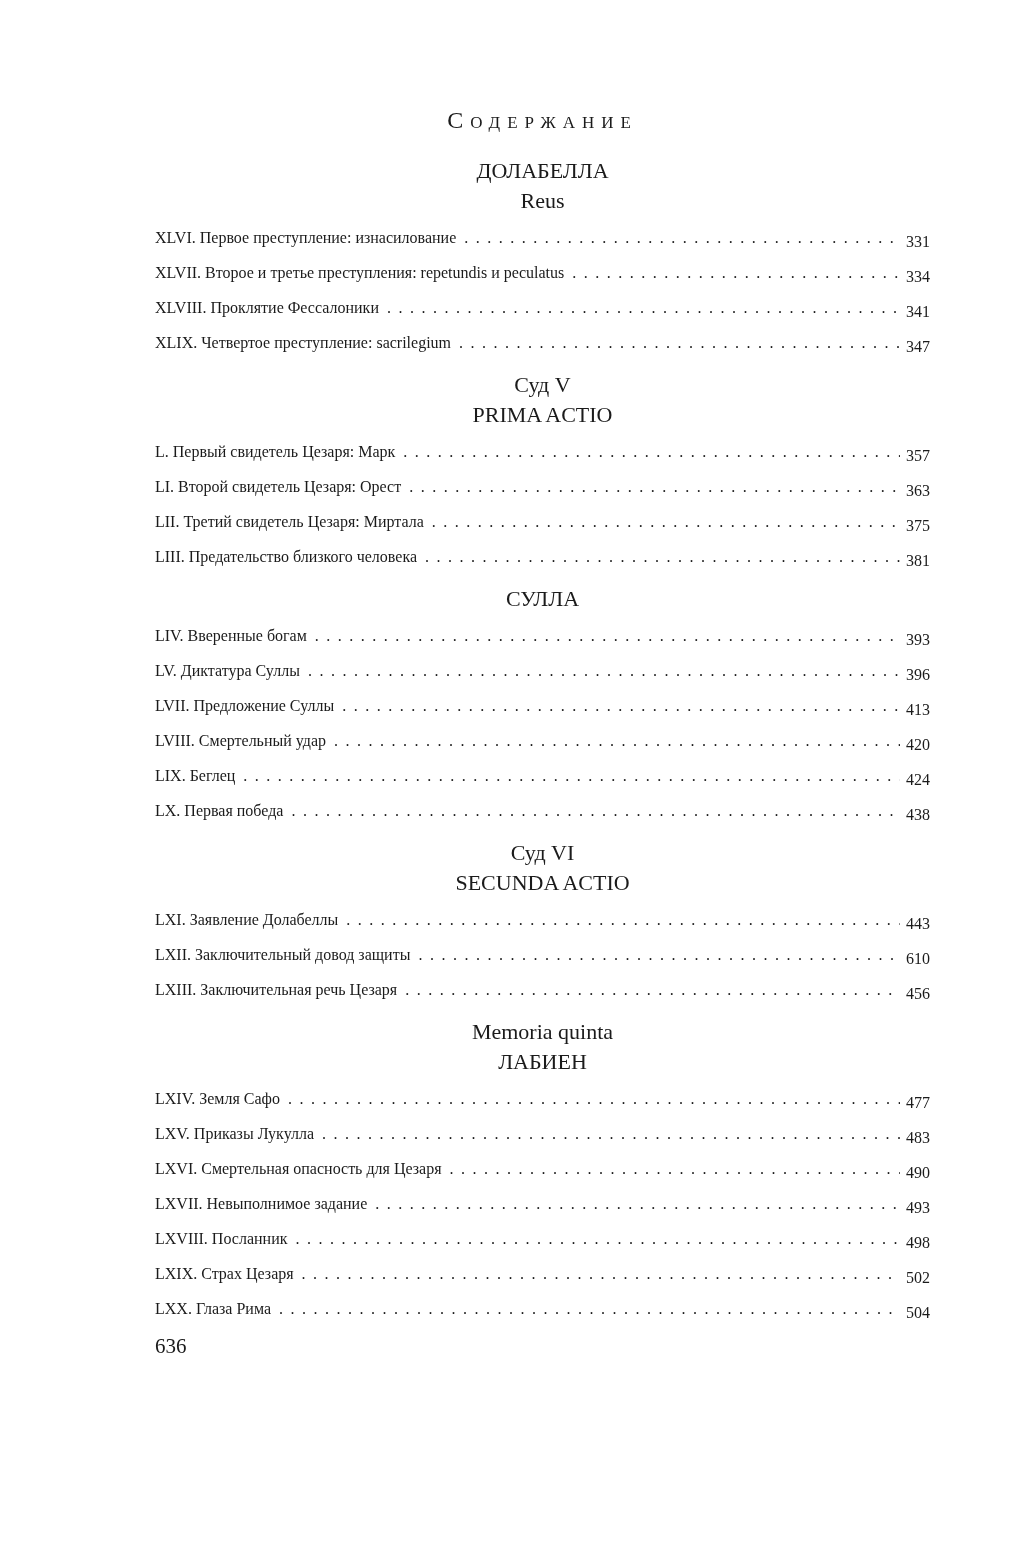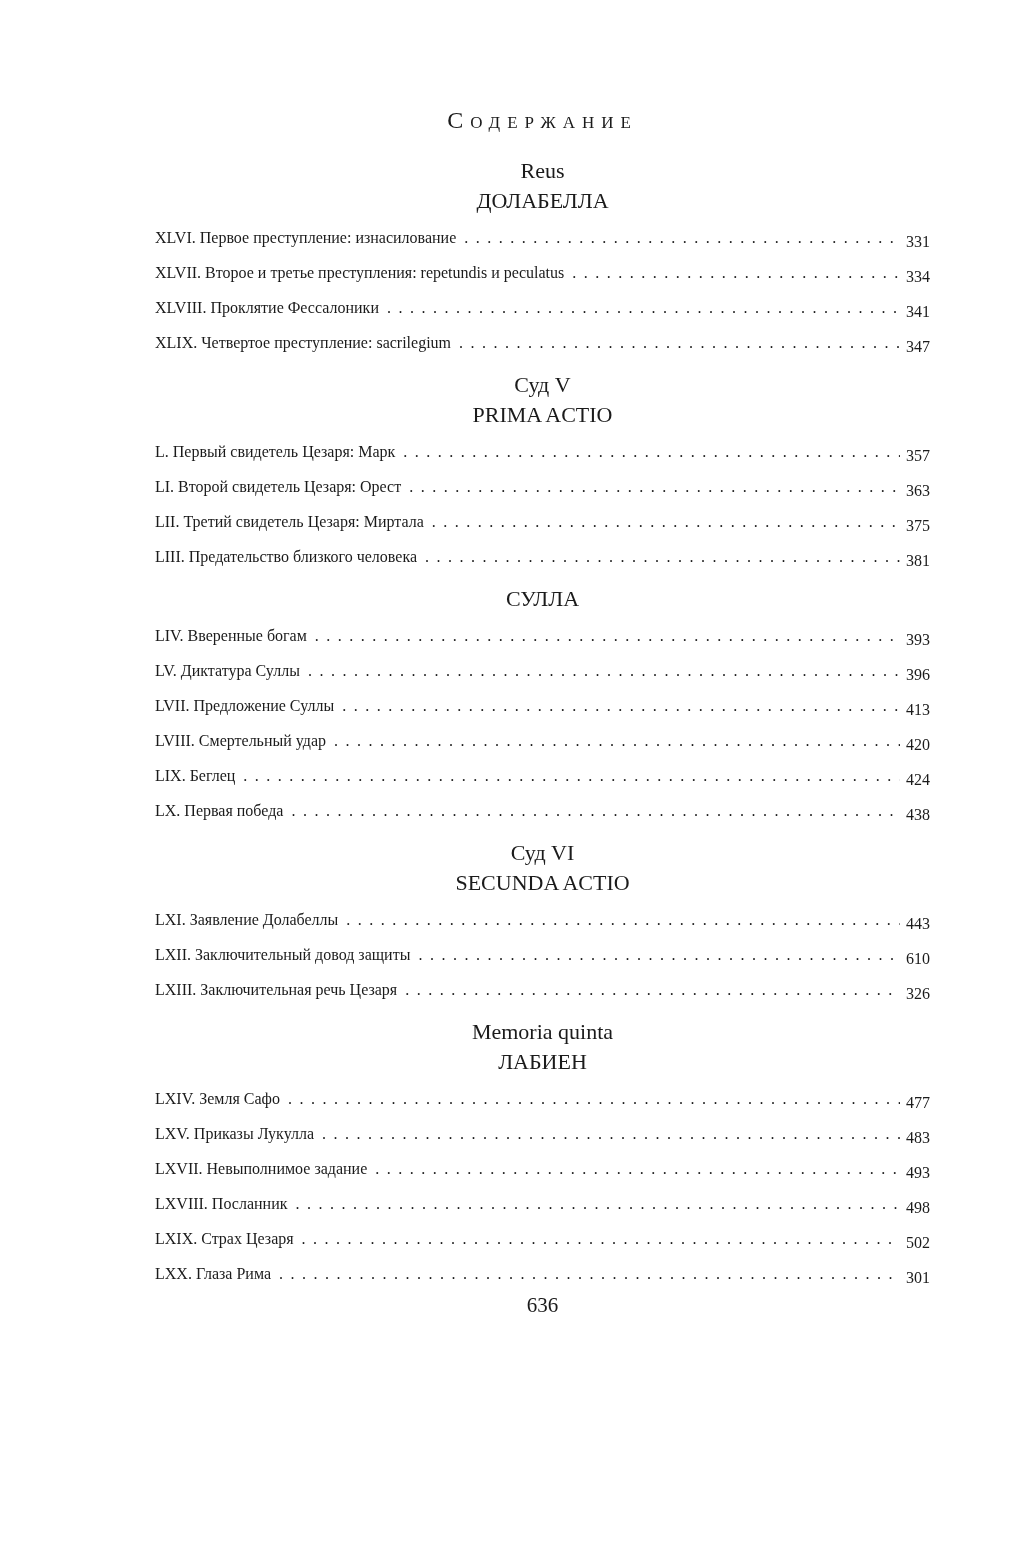--- a/index.html
+++ b/index.html
@@ -56,36 +56,37 @@
   }
   .toc-dots::after {
     content: "...................................................................................................................";
   }
   .toc-page {
     white-space: nowrap;
     flex: 0 0 auto;
     margin-top: 8px;
   }
   .footer-pageno {
-    text-align: center;
+    margin-top: 6px;
+    text-align: left;
     font-size: 21px;
     line-height: 28px;
   }
 </style>
 </head>
 <body>
 
 <div class="content">
   <h1 class="page-title">Содержание</h1>
 
   <div id="toc-sections">
       <div class="section">
         <div class="section-head">
+          <div class="head-line">ДОЛАБЕЛЛА</div>
           <div class="head-line">Reus</div>
-          <div class="head-line">ДОЛАБЕЛЛА</div>
         </div>
         <div class="toc-line">
           <span class="toc-text">XLVI. Первое преступление: изнасилование</span>
           <span class="toc-dots"></span>
           <span class="toc-page">331</span>
         </div>
         <div class="toc-line">
           <span class="toc-text">XLVII. Второе и третье преступления: repetundis и peculatus</span>
           <span class="toc-dots"></span>
           <span class="toc-page">334</span>
@@ -173,55 +174,60 @@
           <span class="toc-page">443</span>
         </div>
         <div class="toc-line">
           <span class="toc-text">LXII. Заключительный довод защиты</span>
           <span class="toc-dots"></span>
           <span class="toc-page">610</span>
         </div>
         <div class="toc-line">
           <span class="toc-text">LXIII. Заключительная речь Цезаря</span>
           <span class="toc-dots"></span>
-          <span class="toc-page">326</span>
+          <span class="toc-page">456</span>
         </div>
       </div>
       <div class="section">
         <div class="section-head">
           <div class="head-line">Memoria quinta</div>
           <div class="head-line">ЛАБИЕН</div>
         </div>
         <div class="toc-line">
           <span class="toc-text">LXIV. Земля Сафо</span>
           <span class="toc-dots"></span>
           <span class="toc-page">477</span>
         </div>
         <div class="toc-line">
           <span class="toc-text">LXV. Приказы Лукулла</span>
           <span class="toc-dots"></span>
           <span class="toc-page">483</span>
         </div>
         <div class="toc-line">
+          <span class="toc-text">LXVI. Смертельная опасность для Цезаря</span>
+          <span class="toc-dots"></span>
+          <span class="toc-page">490</span>
+        </div>
+        <div class="toc-line">
           <span class="toc-text">LXVII. Невыполнимое задание</span>
           <span class="toc-dots"></span>
           <span class="toc-page">493</span>
         </div>
         <div class="toc-line">
           <span class="toc-text">LXVIII. Посланник</span>
           <span class="toc-dots"></span>
           <span class="toc-page">498</span>
         </div>
         <div class="toc-line">
           <span class="toc-text">LXIX. Страх Цезаря</span>
           <span class="toc-dots"></span>
           <span class="toc-page">502</span>
         </div>
         <div class="toc-line">
           <span class="toc-text">LXX. Глаза Рима</span>
           <span class="toc-dots"></span>
-          <span class="toc-page">301</span>
+          <span class="toc-page">504</span>
         </div>
       </div>
     </div>
 
   <div class="footer-pageno">636</div>
 </div>
 
 </body></html>

